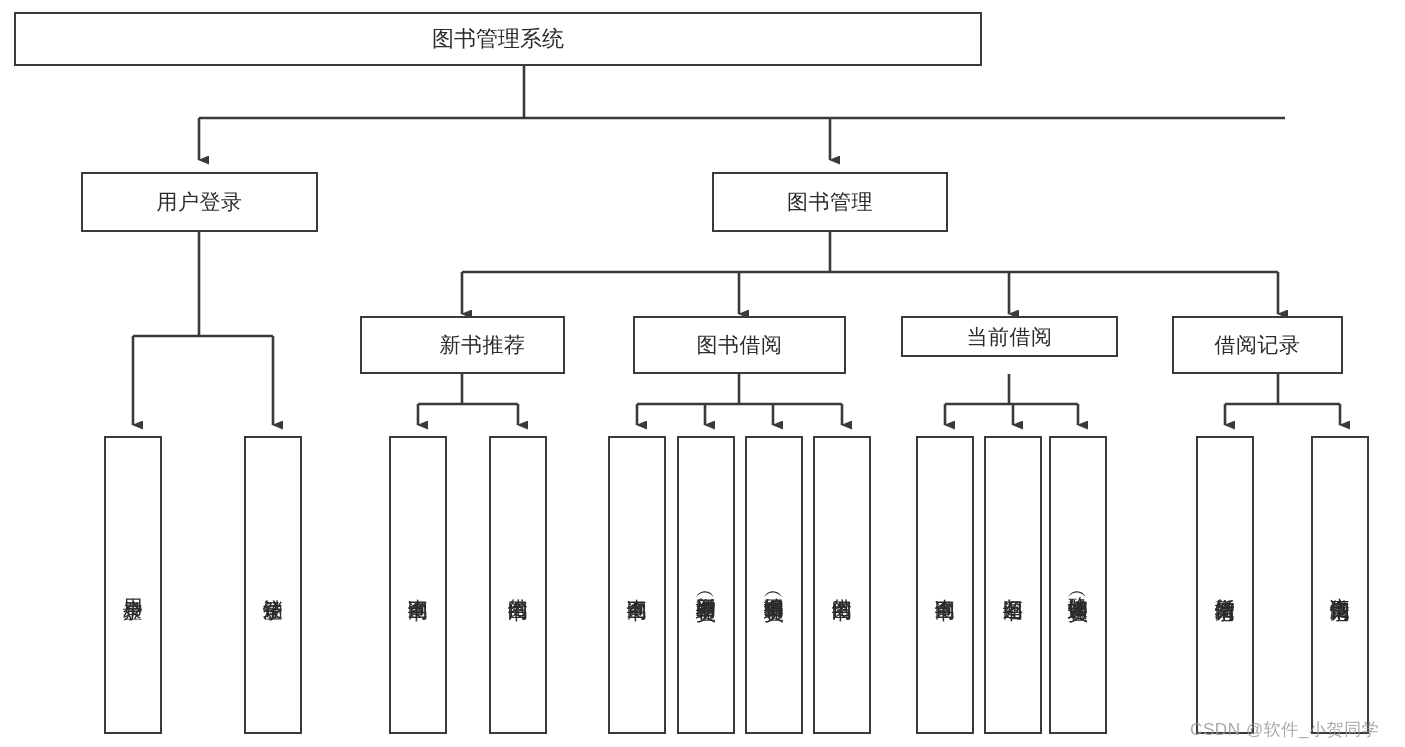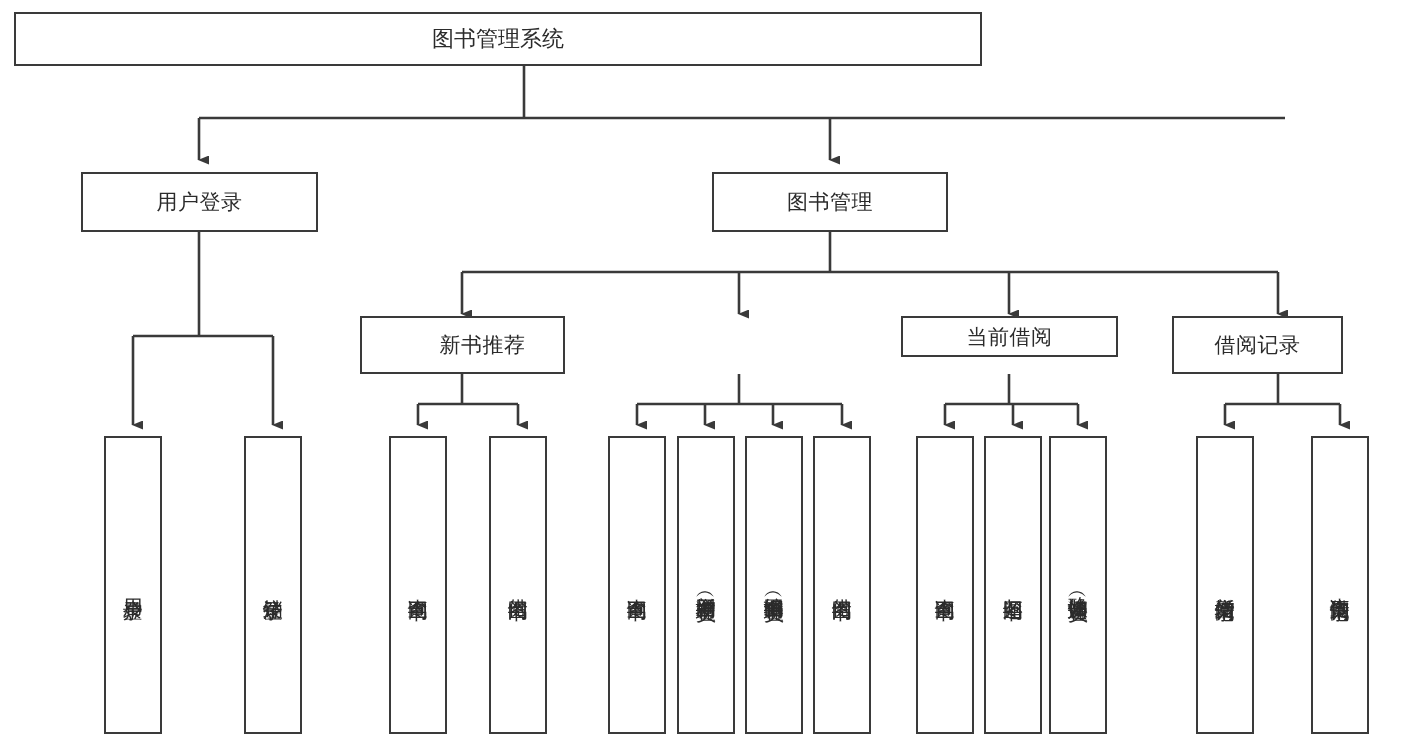--- a/index.html
+++ b/index.html
@@ -94,20 +94,23 @@
   <div class="node h" style="left:81px;top:172px;width:237px;height:60px;">
     <span>用户登录</span>
   </div>
   <div class="node h" style="left:712px;top:172px;width:236px;height:60px;">
     <span>图书管理</span>
   </div>
 
   <div class="node h" style="left:360px;top:316px;width:205px;height:58px;padding-left:40px;">
     <span>新书推荐</span>
   </div>
+  <div class="node h" style="left:633px;top:316px;width:213px;height:58px;">
+    <span>图书借阅</span>
+  </div>
   <div class="node h" style="left:901px;top:316px;width:217px;height:41px;">
     <span>当前借阅</span>
   </div>
   <div class="node h" style="left:1172px;top:316px;width:171px;height:58px;">
     <span>借阅记录</span>
   </div>
 
   <div class="node leaf" style="left:104px;top:436px;width:58px;height:298px;">
     <span>用户登录</span>
   </div>
@@ -145,14 +148,15 @@
     <span>确认归还（管理员）</span>
   </div>
 
   <div class="node leaf" style="left:1196px;top:436px;width:58px;height:298px;">
     <span>新增借阅记录</span>
   </div>
   <div class="node leaf" style="left:1311px;top:436px;width:58px;height:298px;">
     <span>查询借阅记录</span>
   </div>
 
+  <div class="watermark" style="left:1190px;top:718px;">CSDN @软件_小贺同学</div>
 
 </div>
 
 </body></html>

